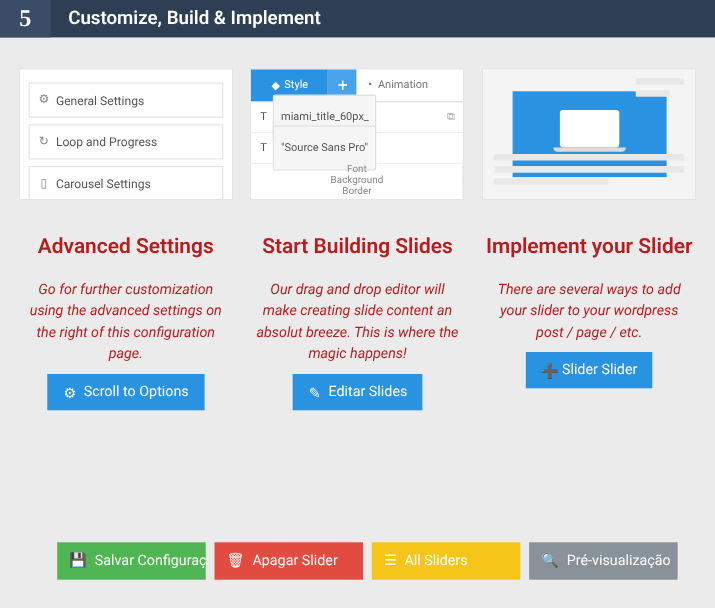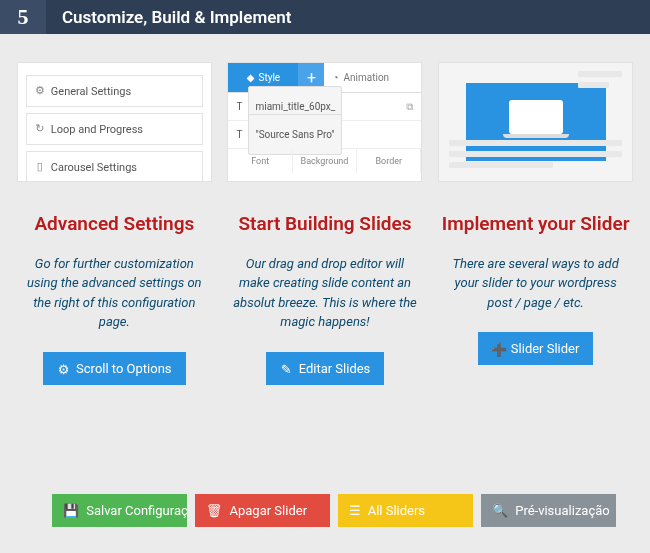--- a/index.html
+++ b/index.html
@@ -61,37 +61,37 @@
   }
   .ticon { width:10px; height:10px; color:#888; font-size:11px; line-height:10px; }
   
   .t2 { background:#fff; }
   .t2-tabs { display:flex; height:30px; border-bottom:1px solid #ddd; }
   .t2-tab1 { background:#2a93e1; color:#fff; width:70px; display:flex; align-items:center; justify-content:center; font-size:10px; gap:4px;}
   .t2-tab2 { width:26px; background:#4aa3e8; display:flex;align-items:center;justify-content:center;color:#fff;}
   .t2-tab3 { flex:1; display:flex; align-items:center; padding-left:8px; font-size:10px; color:#777; gap:5px;}
   .t2-row { height:28px; border-bottom:1px solid #eee; display:flex; align-items:center; padding:0 8px; gap:6px; font-size:10px; color:#555;}
   .t2-row .q { background:#f5f5f5; border:1px solid #ddd; padding:14px 6px; border-radius:2px;}
-  .t2-bot { display:flex; height:24px; font-size:9px; color:#888;}
+  .t2-bot { display:flex; height:24px; font-size:9px; color:#888;flex-direction:column;}
   .t2-bot div { flex:1; display:flex;align-items:center;justify-content:center;border-right:1px solid #eee;}
   
   .t3 { background:#f4f4f4; display:flex; align-items:center; justify-content:center; }
   .t3-inner {
     background:#2a93e1; width:140px; height:78px; display:flex;
     align-items:center; justify-content:center; flex-direction:column; gap:6px;
   }
   .t3-laptop { width:54px; height:34px; background:#fff; border-radius:3px; position:relative; }
   .t3-laptop::after { content:""; position:absolute; bottom:-4px; left:-6px; right:-6px; height:4px; background:#ddd; border-radius:0 0 4px 4px; }
   .t3-dots { display:flex; gap:4px; }
   .t3-dots span { width:5px; height:5px; background:rgba(255,255,255,0.6); border-radius:50%; }
   .t3-bars { position:absolute; top:8px; right:10px; width:44px; }
   .t3-bar { height:6px; background:#e8e8e8; margin-bottom:5px; border-radius:1px;}
   .t3-barsL { position:absolute; bottom:8px; left:10px; right:10px;}
   .card-title { font-size:19px; font-weight:600; color:#b91c1c; margin-bottom:18px; line-height:1.25; }
-  .card-desc { font-size:13px; color:#0c4a6e; font-style:italic; line-height:1.5; margin-bottom:20px; padding:0 4px; }
+  .card-desc { font-size:13px; color:#b91c1c; font-style:italic; line-height:1.5; margin-bottom:8px; padding:0 4px; }
   .btn {
     display:inline-flex; align-items:center; gap:6px;
     background:#2a93e1; color:#fff; border:none; padding:9px 14px;
     font-size:13px; cursor:pointer; font-family:inherit;
   }
   .btn svg, .btn .ic { width:13px; height:13px; fill:#fff; }
   .footer {
     position:absolute; bottom:26px; left:52px; right:0;
     display:flex; gap:8px;
   }

